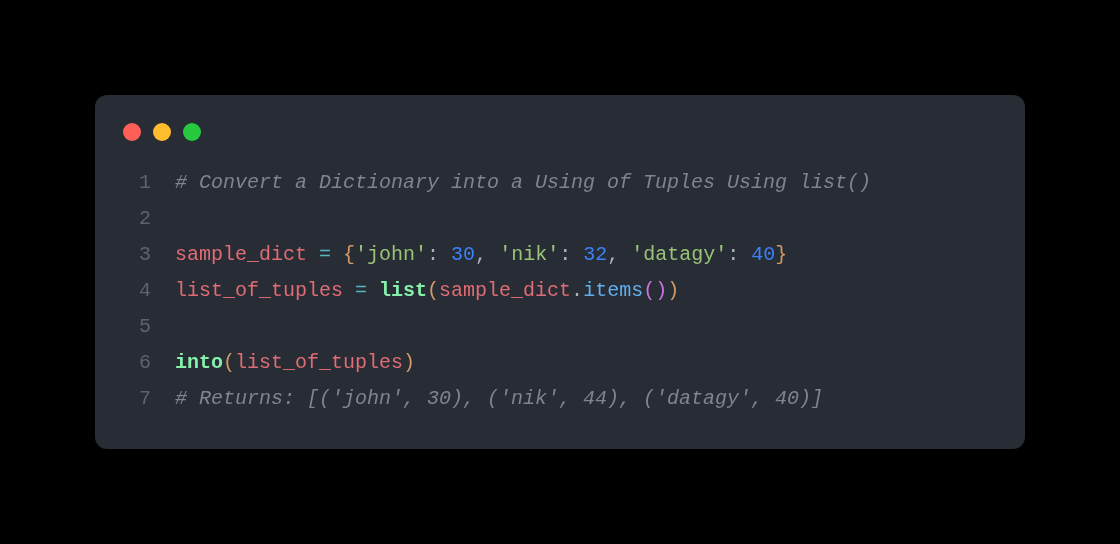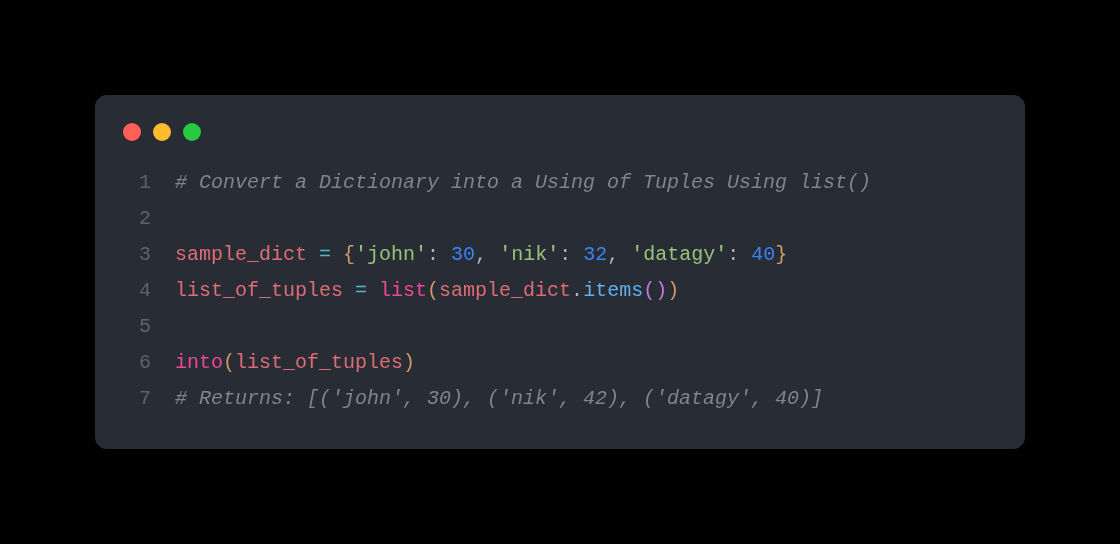--- a/index.html
+++ b/index.html
@@ -65,21 +65,21 @@
     
     .comment { color: #7f848e; font-style: italic; }
     .identifier { color: #e06c75; text-align: right; }
     .operator { color: #56b6c2; }
     .punctuation { color: #abb2bf; }
     .brace { color: #d19a66; }
     .paren-outer { color: #d19a66; }
     .paren-inner { color: #c678dd; }
     .string { color: #98c379; }
     .number { color: #3b82f6; }
-    .builtin { color: #ec4899; }
+    .builtin { color: #86efac; font-weight: bold; }
     .method { color: #61afef; }
     .plain { color: #abb2bf; }
   </style>
 </head>
 <body>
 
 <div class="window">
   <div class="title-bar">
     <div class="dot dot-red"></div>
     <div class="dot dot-yellow"></div>
@@ -113,17 +113,17 @@
       <span class="plain"></span>
     </div>
 
     <div class="code-line">
       <span class="line-number">6</span>
       <span><span class="builtin">into</span><span class="paren-outer">(</span><span class="identifier">list_of_tuples</span><span class="paren-outer">)</span></span>
     </div>
 
     <div class="code-line">
       <span class="line-number">7</span>
-      <span class="comment"># Returns: [('john', 30), ('nik', 42), ('datagy', 40)]</span>
+      <span class="comment"># Returns: [('john', 30), ('nik', 44), ('datagy', 40)]</span>
     </div>
 
   </div>
 </div>
 
 </body></html>

